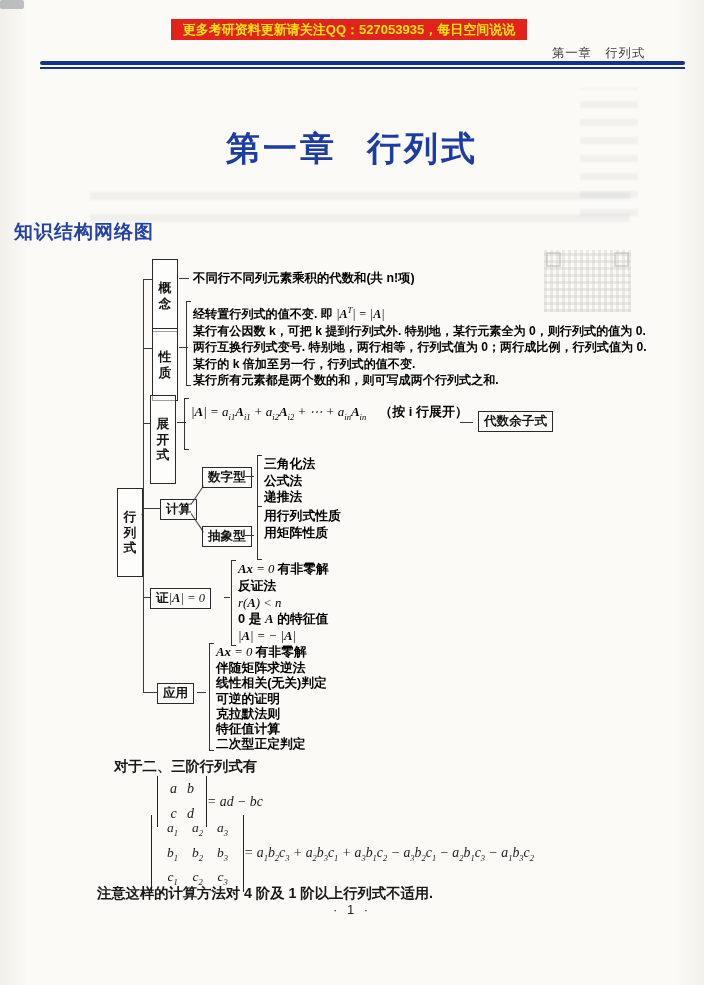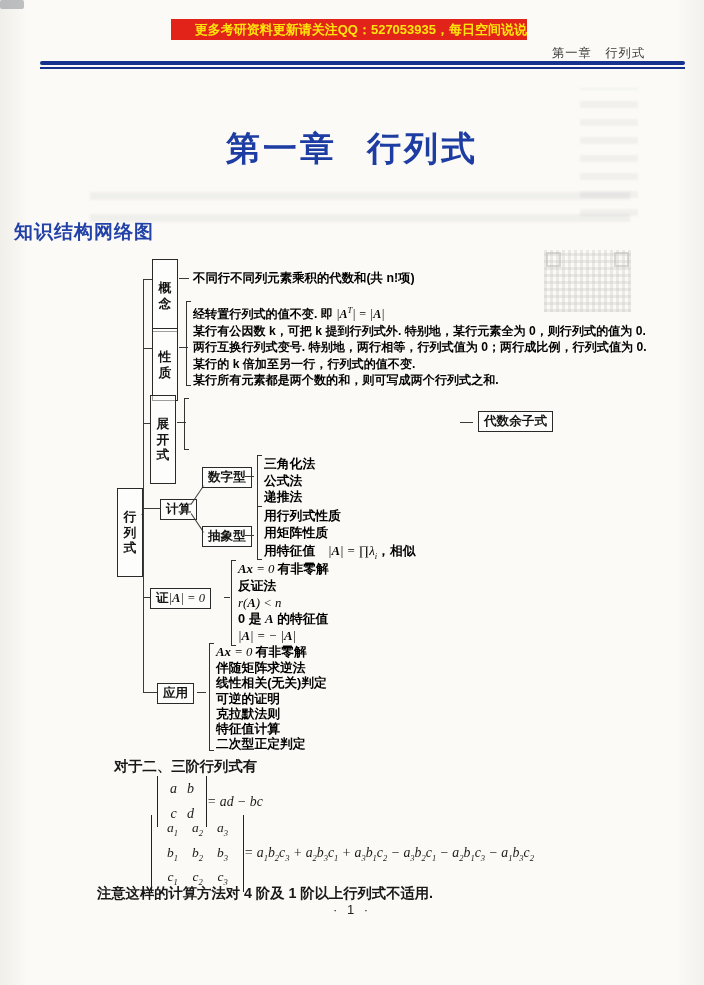--- a/index.html
+++ b/index.html
@@ -8,21 +8,21 @@
     background:linear-gradient(90deg,#f1efe9 0,#fbfaf6 4%,#fbfaf6 96%,#f3f1ec 100%);
     font-family:"Liberation Sans",sans-serif;color:#1b1b1b;
   }
   .abs{position:absolute}
 
   .smudge{position:absolute;background:#8a8f96;opacity:.55;border-radius:2px}
 
   .banner{
     position:absolute;left:171px;top:19px;width:356px;height:21px;
     background:#e1231a;color:#ffe60a;font-size:13px;font-weight:bold;
-    line-height:21px;text-align:right;white-space:nowrap;
+    line-height:21px;text-align:center;white-space:nowrap;
   }
 
   .running-head{position:absolute;left:552px;top:45px;font-size:12.3px;color:#3d3d3d;letter-spacing:1px;white-space:nowrap}
   .running-head span + span{margin-left:9px}
 
   .rule{position:absolute;left:40px;top:61px;width:645px}
   .rule-thick{height:3.6px;background:#17328e;border-radius:2px}
   .rule-thin{height:1.8px;background:#17328e;margin-top:2.2px}
 
   .doc-title{
@@ -145,20 +145,21 @@
     <div class="tline"><span class="tpre">经转置行列式的值不变. 即 </span><span class="math">|<b>A</b><sup>T</sup>| = |<b>A</b>|</span></div>
     <div class="tline"><span class="tpre">某行有公因数 k，可把 k 提到行列式外. 特别地，某行元素全为 0，则行列式的值为 0.</span></div>
     <div class="tline"><span class="tpre">两行互换行列式变号. 特别地，两行相等，行列式值为 0；两行成比例，行列式值为 0.</span></div>
     <div class="tline"><span class="tpre">某行的 k 倍加至另一行，行列式的值不变.</span></div>
     <div class="tline"><span class="tpre">某行所有元素都是两个数的和，则可写成两个行列式之和.</span></div>
   </div>
 
 <div class="node-box vert" style="left:150px;top:395px">展开式</div>
 <div class="hline" style="left:177px;top:422px;width:9px"></div>
 <div class="bracket" id="expand" style="left:184px;top:399px;height:50px">
+    <div class="tline"><span class="math">|<b>A</b>| = a<sub>i1</sub><b>A</b><sub>i1</sub> + a<sub>i2</sub><b>A</b><sub>i2</sub> + ⋯ + a<sub>in</sub><b>A</b><sub>in</sub></span><span class="tpost">　（按 i 行展开）</span></div>
   </div>
 <div class="hline" style="left:460px;top:422px;width:13px"></div>
 <div class="node-box horiz" style="left:478px;top:411px">代数余子式</div>
 
 <div class="node-box horiz" style="left:160px;top:499px">计算</div>
 <div class="diag" style="left:191px;top:504px;transform:rotate(-56deg)"></div>
 <div class="diag" style="left:191px;top:513px;transform:rotate(56deg)"></div>
 
 <div class="node-box horiz" style="left:202px;top:467px">数字型</div>
 <div class="hline" style="left:245px;top:476px;width:9px"></div>
@@ -166,21 +167,20 @@
     <div class="tline"><span class="tpre">三角化法</span></div>
     <div class="tline"><span class="tpre">公式法</span></div>
     <div class="tline"><span class="tpre">递推法</span></div>
   </div>
 
 <div class="node-box horiz" style="left:202px;top:526px">抽象型</div>
 <div class="hline" style="left:245px;top:535px;width:9px"></div>
 <div class="bracket" id="abstract" style="left:257px;top:507px;height:52px">
     <div class="tline"><span class="tpre">用行列式性质</span></div>
     <div class="tline"><span class="tpre">用矩阵性质</span></div>
-    <div class="tline"><span class="tpre">用特征值　</span><span class="math">|<b>A</b>| = ∏λ<sub>i</sub></span><span class="tpost">，相似</span></div>
   </div>
 
 <div class="node-box horiz" style="left:150px;top:588px">
   <span class="tpre">证</span><span class="math">|<b>A</b>| = 0</span>
 </div>
 <div class="hline" style="left:224px;top:597px;width:6px"></div>
 <div class="bracket" id="prove" style="left:231px;top:561px;height:84px">
     <div class="tline"><span class="math"><b>A</b><b>x</b> = 0 </span><span class="tpost">有非零解</span></div>
     <div class="tline"><span class="tpre">反证法</span></div>
     <div class="tline"><span class="math">r(<b>A</b>) &lt; n</span></div>

